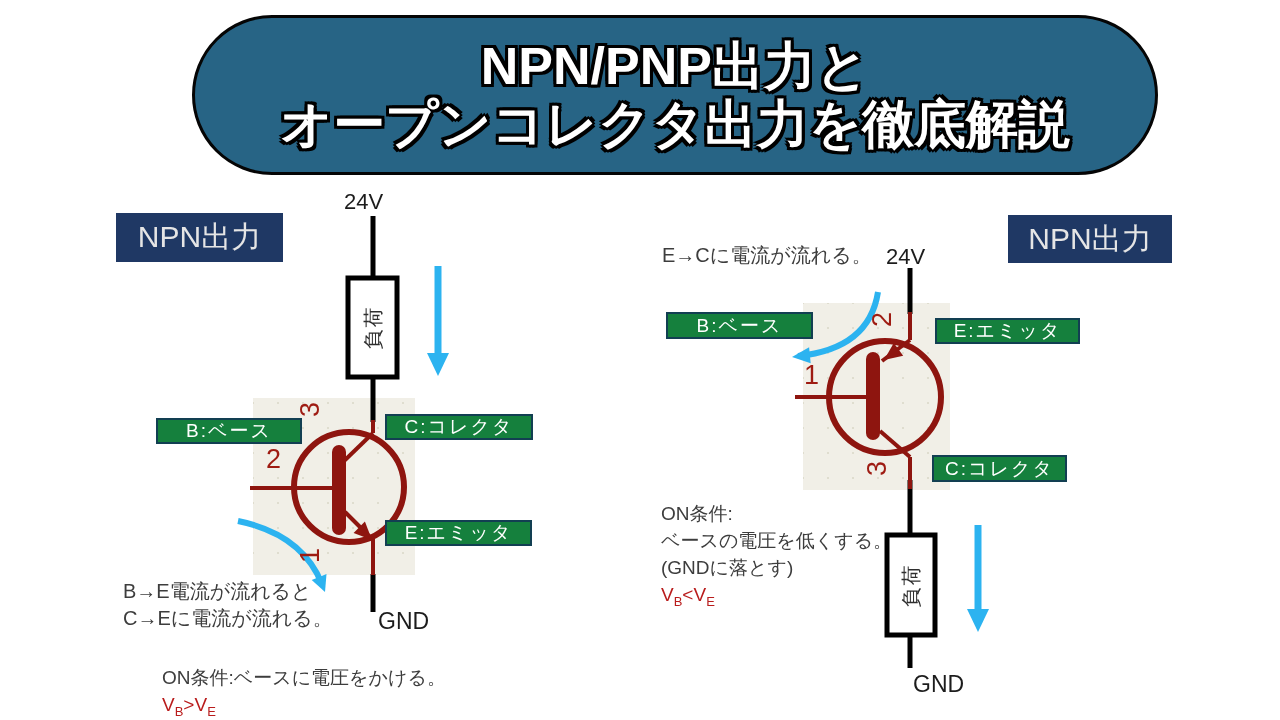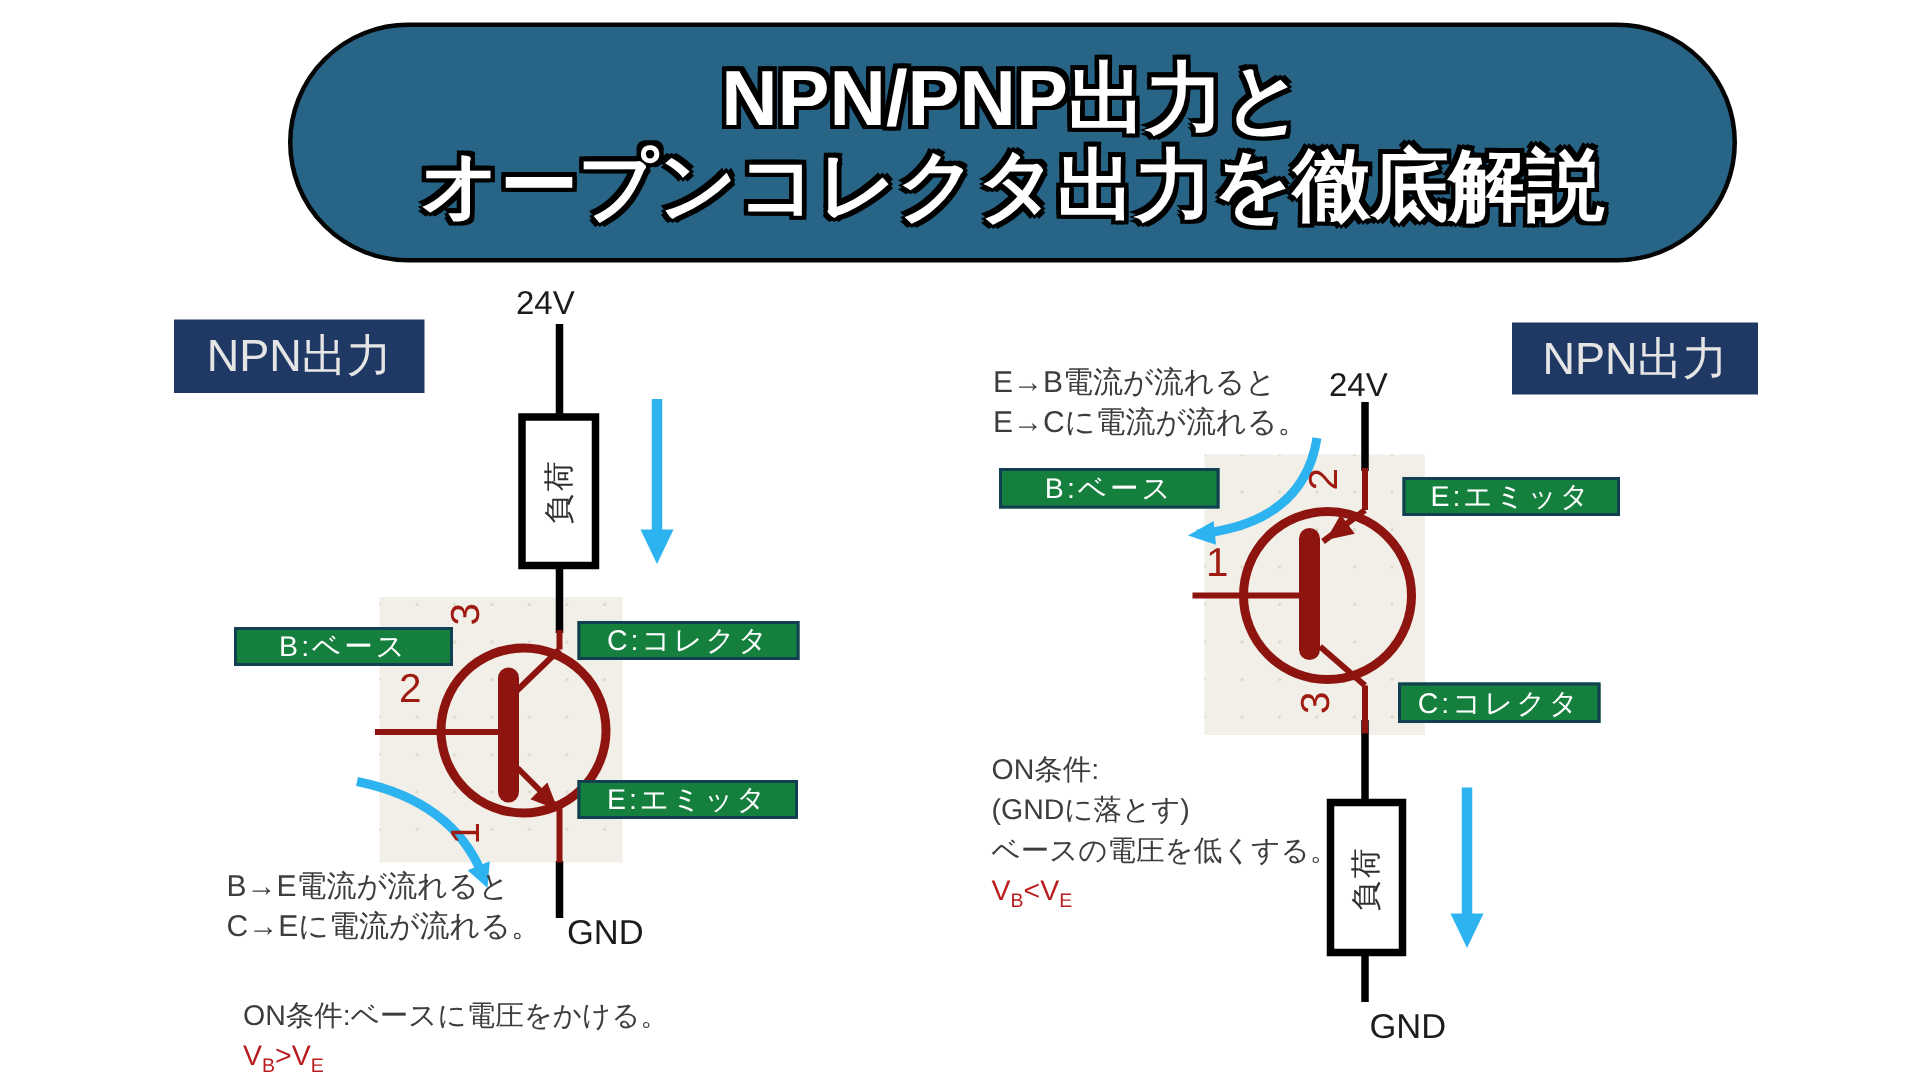--- a/index.html
+++ b/index.html
@@ -117,21 +117,21 @@
   </div>
 
   <div class="abs pin" style="left:266px;top:446px;">2</div>
   <div class="abs pin rot" style="left:303px;top:396px;">3</div>
   <div class="abs pin rot" style="left:303px;top:542px;">1</div>
 
   <div class="abs pinlabel" style="left:156px;top:418px;width:146px;height:26px;">B:ベース</div>
   <div class="abs pinlabel" style="left:385px;top:414px;width:148px;height:26px;">C:コレクタ</div>
   <div class="abs pinlabel" style="left:385px;top:520px;width:147px;height:26px;">E:エミッタ</div>
 
-  <div class="abs note" style="left:123px;top:578px;margin-left:28px;">
+  <div class="abs note" style="left:123px;top:578px;">
     <div>B→E電流が流れると</div>
     <div>C→Eに電流が流れる。</div>
   </div>
 
   <div class="abs cond" style="left:162px;top:664px;">
     <div>ON条件:ベースに電圧をかける。</div>
     <div class="formula">
       <span>V</span><sub>B</sub><span>&gt;</span><span>V</span><sub>E</sub>
     </div>
   </div>
@@ -144,26 +144,25 @@
 
   <div class="abs pin" style="left:804px;top:362px;">1</div>
   <div class="abs pin rot" style="left:875px;top:306px;">2</div>
   <div class="abs pin rot" style="left:870px;top:455px;">3</div>
 
   <div class="abs pinlabel" style="left:666px;top:312px;width:147px;height:27px;">B:ベース</div>
   <div class="abs pinlabel" style="left:935px;top:318px;width:145px;height:26px;">E:エミッタ</div>
   <div class="abs pinlabel" style="left:932px;top:455px;width:135px;height:27px;">C:コレクタ</div>
 
   <div class="abs note" style="left:662px;top:242px;">
-    <div>E→B電流が流れると</div>
     <div>E→Cに電流が流れる。</div>
   </div>
 
   <div class="abs cond" style="left:661px;top:500px;">
     <div>ON条件:</div>
+    <div>ベースの電圧を低くする。</div>
     <div>(GNDに落とす)</div>
-    <div>ベースの電圧を低くする。</div>
     <div class="formula">
       <span>V</span><sub>B</sub><span>&lt;</span><span>V</span><sub>E</sub>
     </div>
   </div>
 
 </div>
 
 </body></html>

